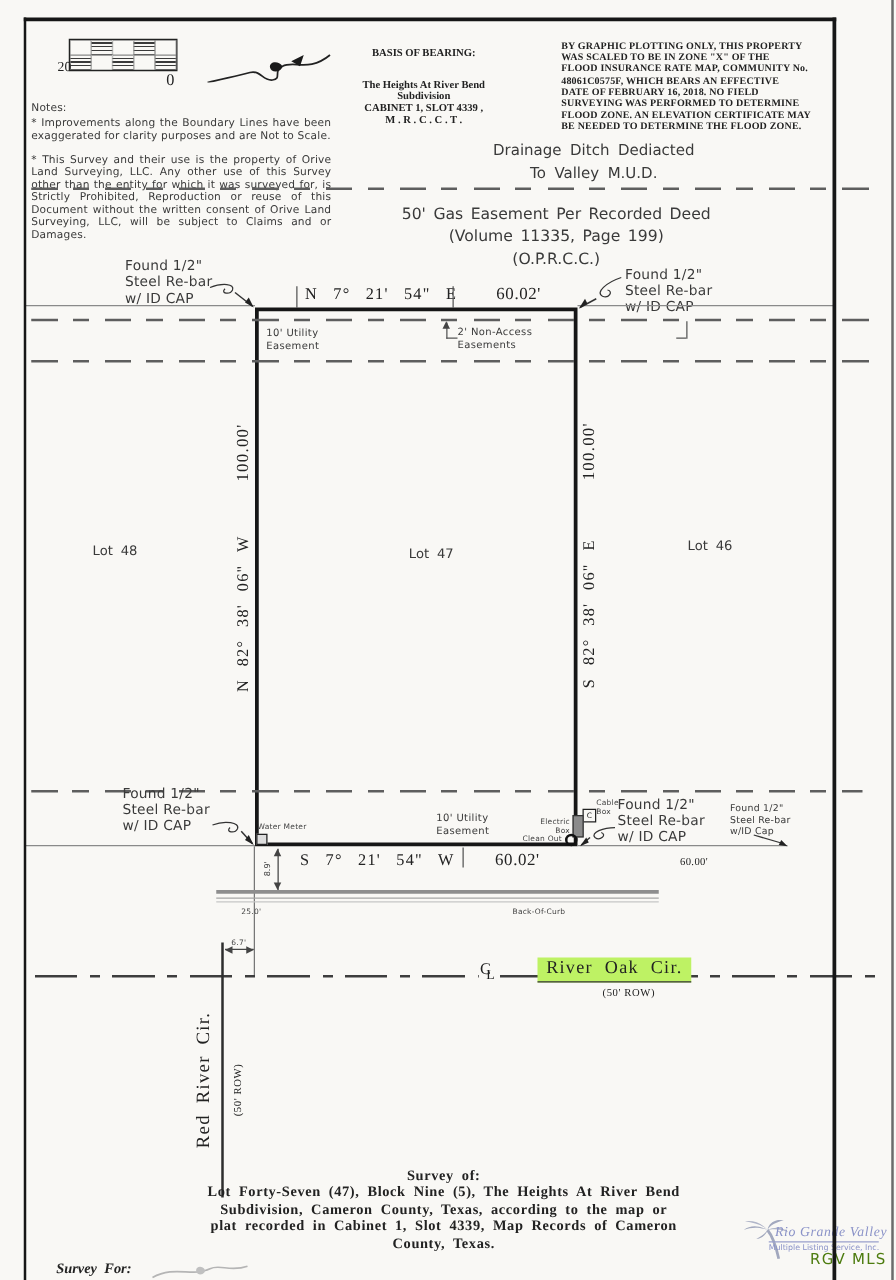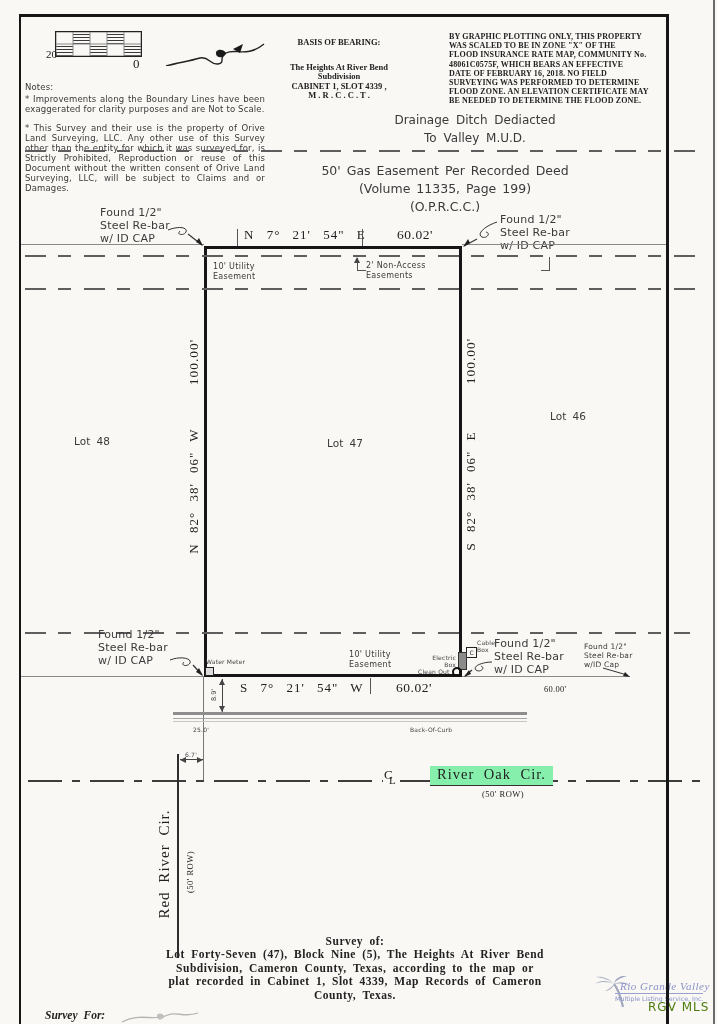--- a/index.html
+++ b/index.html
@@ -129,21 +129,21 @@
     <span>Easements</span>
   </div>
 
   <span class="abs ser rot" style="left:194px;top:362px;font-size:13.5px;letter-spacing:1px;">100.00'</span>
   <span class="abs ser rot brg" style="left:194px;top:491px;word-spacing:6px;">N 82° 38' 06" W</span>
   <span class="abs ser rot" style="left:471px;top:361px;font-size:13.5px;letter-spacing:1px;">100.00'</span>
   <span class="abs ser rot brg" style="left:471px;top:491px;word-spacing:6px;">S 82° 38' 06" E</span>
 
   <span class="abs tech ctr" style="left:92px;top:441px;font-size:10.5px;word-spacing:3px;">Lot 48</span>
   <span class="abs tech ctr" style="left:345px;top:443px;font-size:10.5px;word-spacing:3px;">Lot 47</span>
-  <span class="abs tech ctr" style="left:568px;top:416px;font-size:10.5px;word-spacing:3px;">Lot 46</span>
+  <span class="abs tech ctr" style="left:568px;top:437px;font-size:10.5px;word-spacing:3px;">Lot 46</span>
 
   <div class="abs dash" style="left:25px;top:632px;width:665px;"></div>
 
   <div class="abs tech mon" style="left:98px;top:628px;">
     <span>Found 1/2"</span>
     <span>Steel Re-bar</span>
     <span>w/ ID CAP</span>
   </div>
   <span class="abs tiny" style="left:206px;top:658px;">Water Meter</span>
   <div class="abs" style="left:205px;top:667px;width:7px;height:7px;border:1.2px solid #222;background:#ddd;"></div>
@@ -197,21 +197,21 @@
   <span class="abs tiny" style="left:410px;top:726px;">Back-Of-Curb</span>
 
   <div class="abs" style="left:180px;top:759px;width:23px;height:1px;background:#444;"></div>
   <span class="abs tiny" style="left:184px;top:751px;background:#f9f8f5;padding:0 1px;">6.7'</span>
 
   <div class="abs cline" style="left:28px;top:780px;width:675px;"></div>
   <div class="abs ser" style="left:383px;top:767px;width:16px;height:22px;background:#f9f8f5;">
     <span style="position:absolute;left:1px;top:0;font-size:13px;">C</span>
     <span style="position:absolute;left:6px;top:7px;font-size:11px;">L</span>
   </div>
-  <span class="abs ser nowrap" style="left:430px;top:766px;font-size:14.5px;word-spacing:5px;letter-spacing:1px;background:#86efac;padding:0 7px 2px;border-bottom:1.5px solid #333;">River Oak Cir.</span>
+  <span class="abs ser nowrap" style="left:430px;top:766px;font-size:14.5px;word-spacing:5px;letter-spacing:1px;background:#bef264;padding:0 7px 2px;border-bottom:1.5px solid #333;">River Oak Cir.</span>
   <span class="abs ser" style="left:482px;top:789px;font-size:8.5px;letter-spacing:.5px;">(50' ROW)</span>
 
   <div class="abs" style="left:177px;top:754px;width:2px;height:204px;background:#2e2e2e;"></div>
   <span class="abs ser rot" style="left:164px;top:864px;font-size:15px;word-spacing:4px;letter-spacing:1px;">Red River Cir.</span>
   <span class="abs ser rot" style="left:190px;top:872px;font-size:8.5px;letter-spacing:.5px;">(50' ROW)</span>
 
   <div class="abs ser blk" style="left:45px;top:935px;width:620px;text-align:center;font-weight:600;font-size:11.5px;line-height:13.4px;word-spacing:3px;letter-spacing:.5px;">
     <span>Survey of:</span>
     <span>Lot Forty-Seven (47), Block Nine (5), The Heights At River Bend</span>
     <span>Subdivision, Cameron County, Texas, according to the map or</span>

